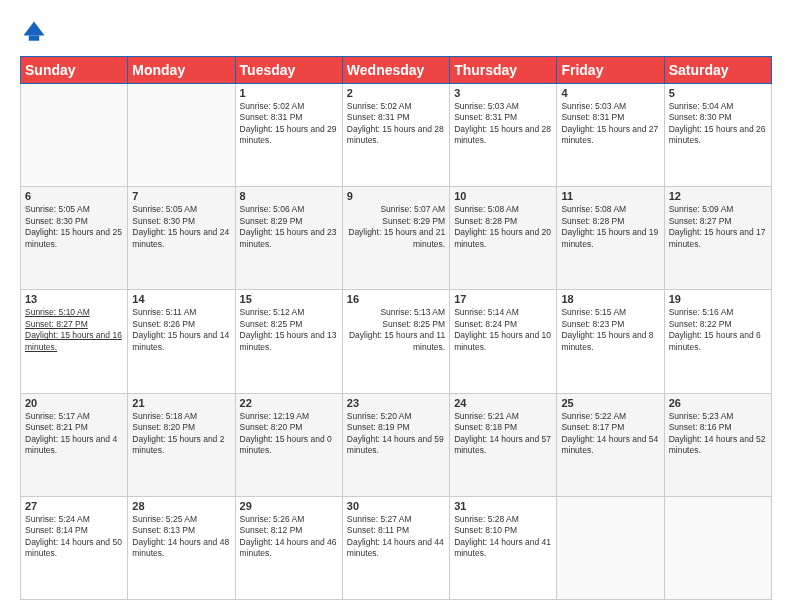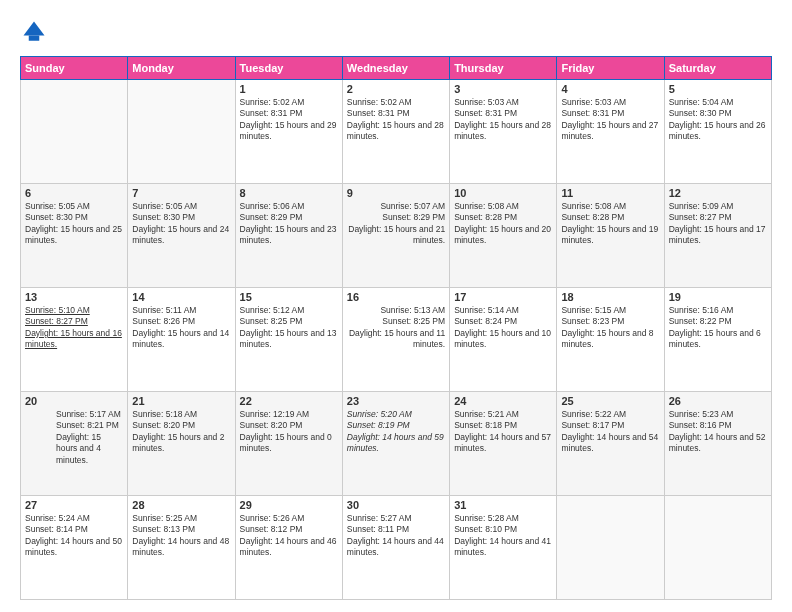--- a/index.html
+++ b/index.html
@@ -61,23 +61,23 @@
       color: #555;
     }
     .calendar {
       flex: 1;
       border: 1px solid #ccc;
       border-collapse: collapse;
       width: 100%;
       table-layout: fixed;
     }
     .calendar th {
-      background-color: #ec4899;
+      background-color: #ef4444;
       color: #fff;
-      font-size: 11px;
+      font-size: 14px;
       font-weight: bold;
       padding: 5px 4px;
       text-align: left;
       border: 1px solid #1565c0;
     }
     .calendar td {
       border: 1px solid #ccc;
       vertical-align: top;
       padding: 3px 4px;
       font-size: 8.5px;
@@ -249,39 +249,39 @@
           <td>
             <span class="day-num">19</span>
             <div style="white-space: pre-line; line-height: 1.35;">Sunrise: 5:16 AM
 Sunset: 8:22 PM
 Daylight: 15 hours and 6 minutes.</div>
           </td>
         </tr>
         <tr class="row-shade">
           <td>
             <span class="day-num">20</span>
-            <div style="white-space: pre-line; line-height: 1.35; margin-left: 31px;">Sunrise: 5:17 AM
+            <div style="white-space: pre-line; line-height: 1.35;">Sunrise: 5:17 AM
 Sunset: 8:21 PM
 Daylight: 15 hours and 4 minutes.</div>
           </td>
           <td>
             <span class="day-num">21</span>
             <div style="white-space: pre-line; line-height: 1.35;">Sunrise: 5:18 AM
 Sunset: 8:20 PM
 Daylight: 15 hours and 2 minutes.</div>
           </td>
           <td>
             <span class="day-num">22</span>
             <div style="white-space: pre-line; line-height: 1.35;">Sunrise: 12:19 AM
 Sunset: 8:20 PM
 Daylight: 15 hours and 0 minutes.</div>
           </td>
           <td>
             <span class="day-num">23</span>
-            <div style="white-space: pre-line; line-height: 1.35; font-style: italic;">Sunrise: 5:20 AM
+            <div style="white-space: pre-line; line-height: 1.35;">Sunrise: 5:20 AM
 Sunset: 8:19 PM
 Daylight: 14 hours and 59 minutes.</div>
           </td>
           <td>
             <span class="day-num">24</span>
             <div style="white-space: pre-line; line-height: 1.35;">Sunrise: 5:21 AM
 Sunset: 8:18 PM
 Daylight: 14 hours and 57 minutes.</div>
           </td>
           <td>

